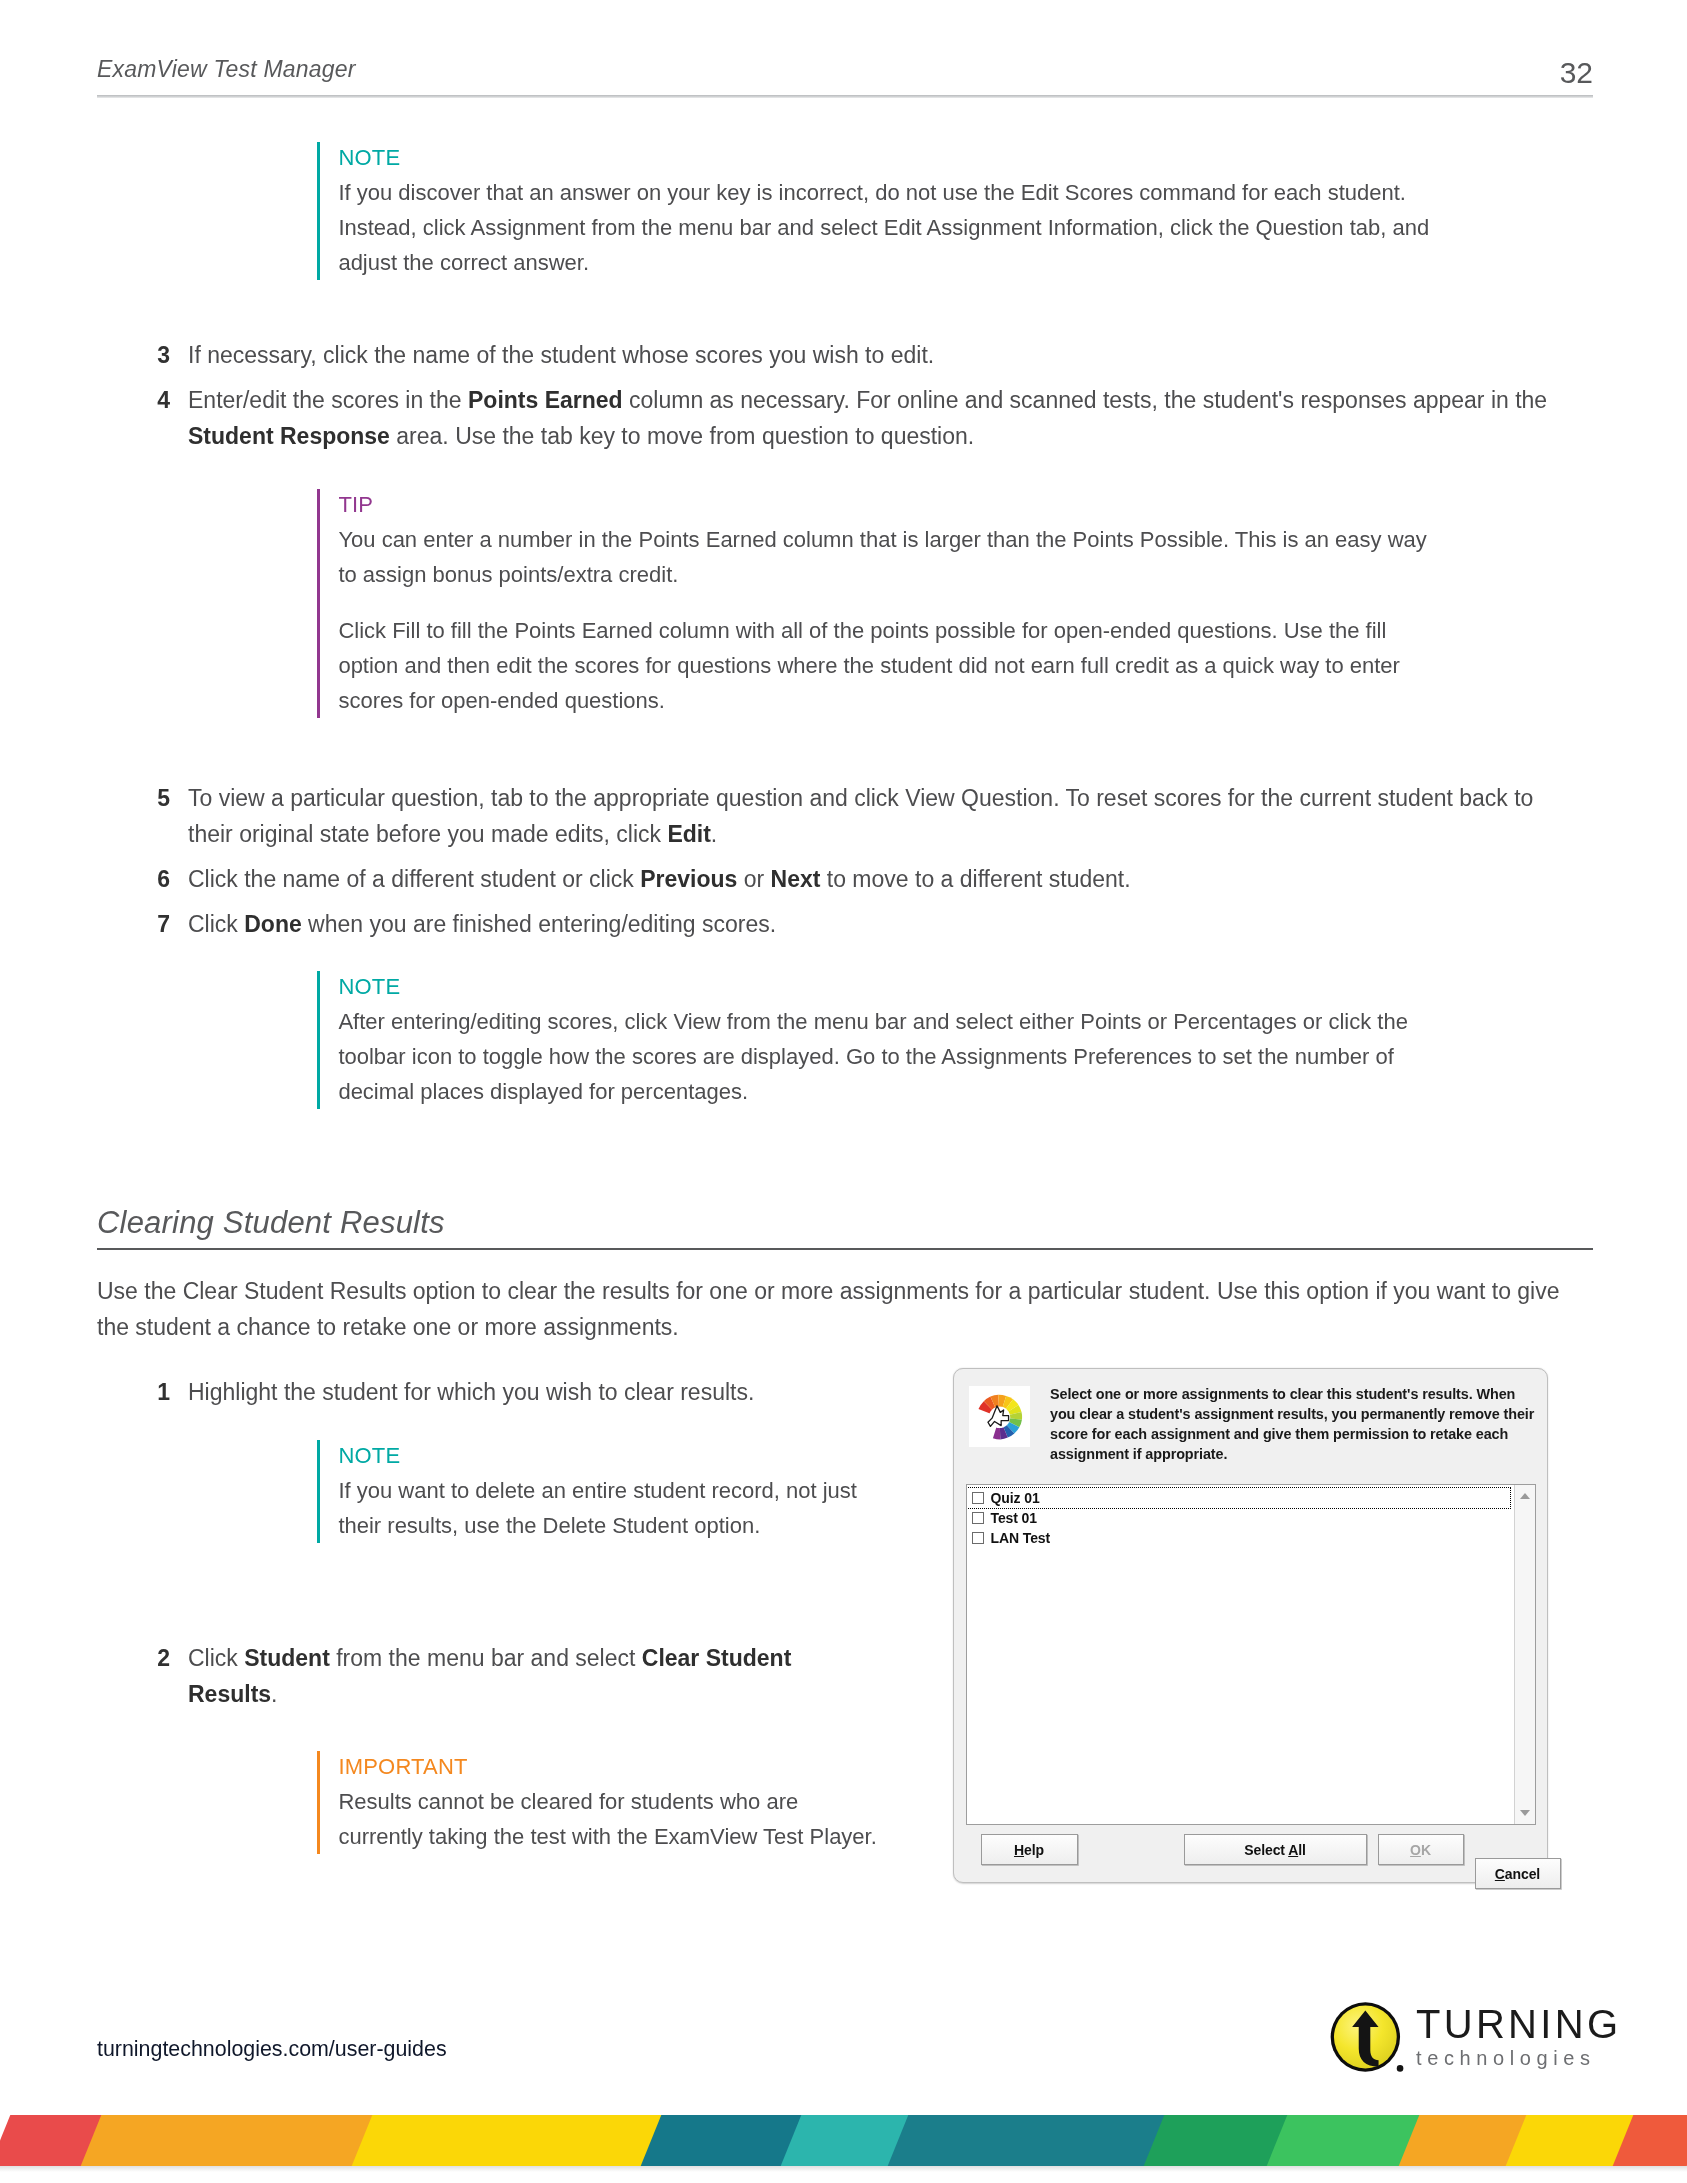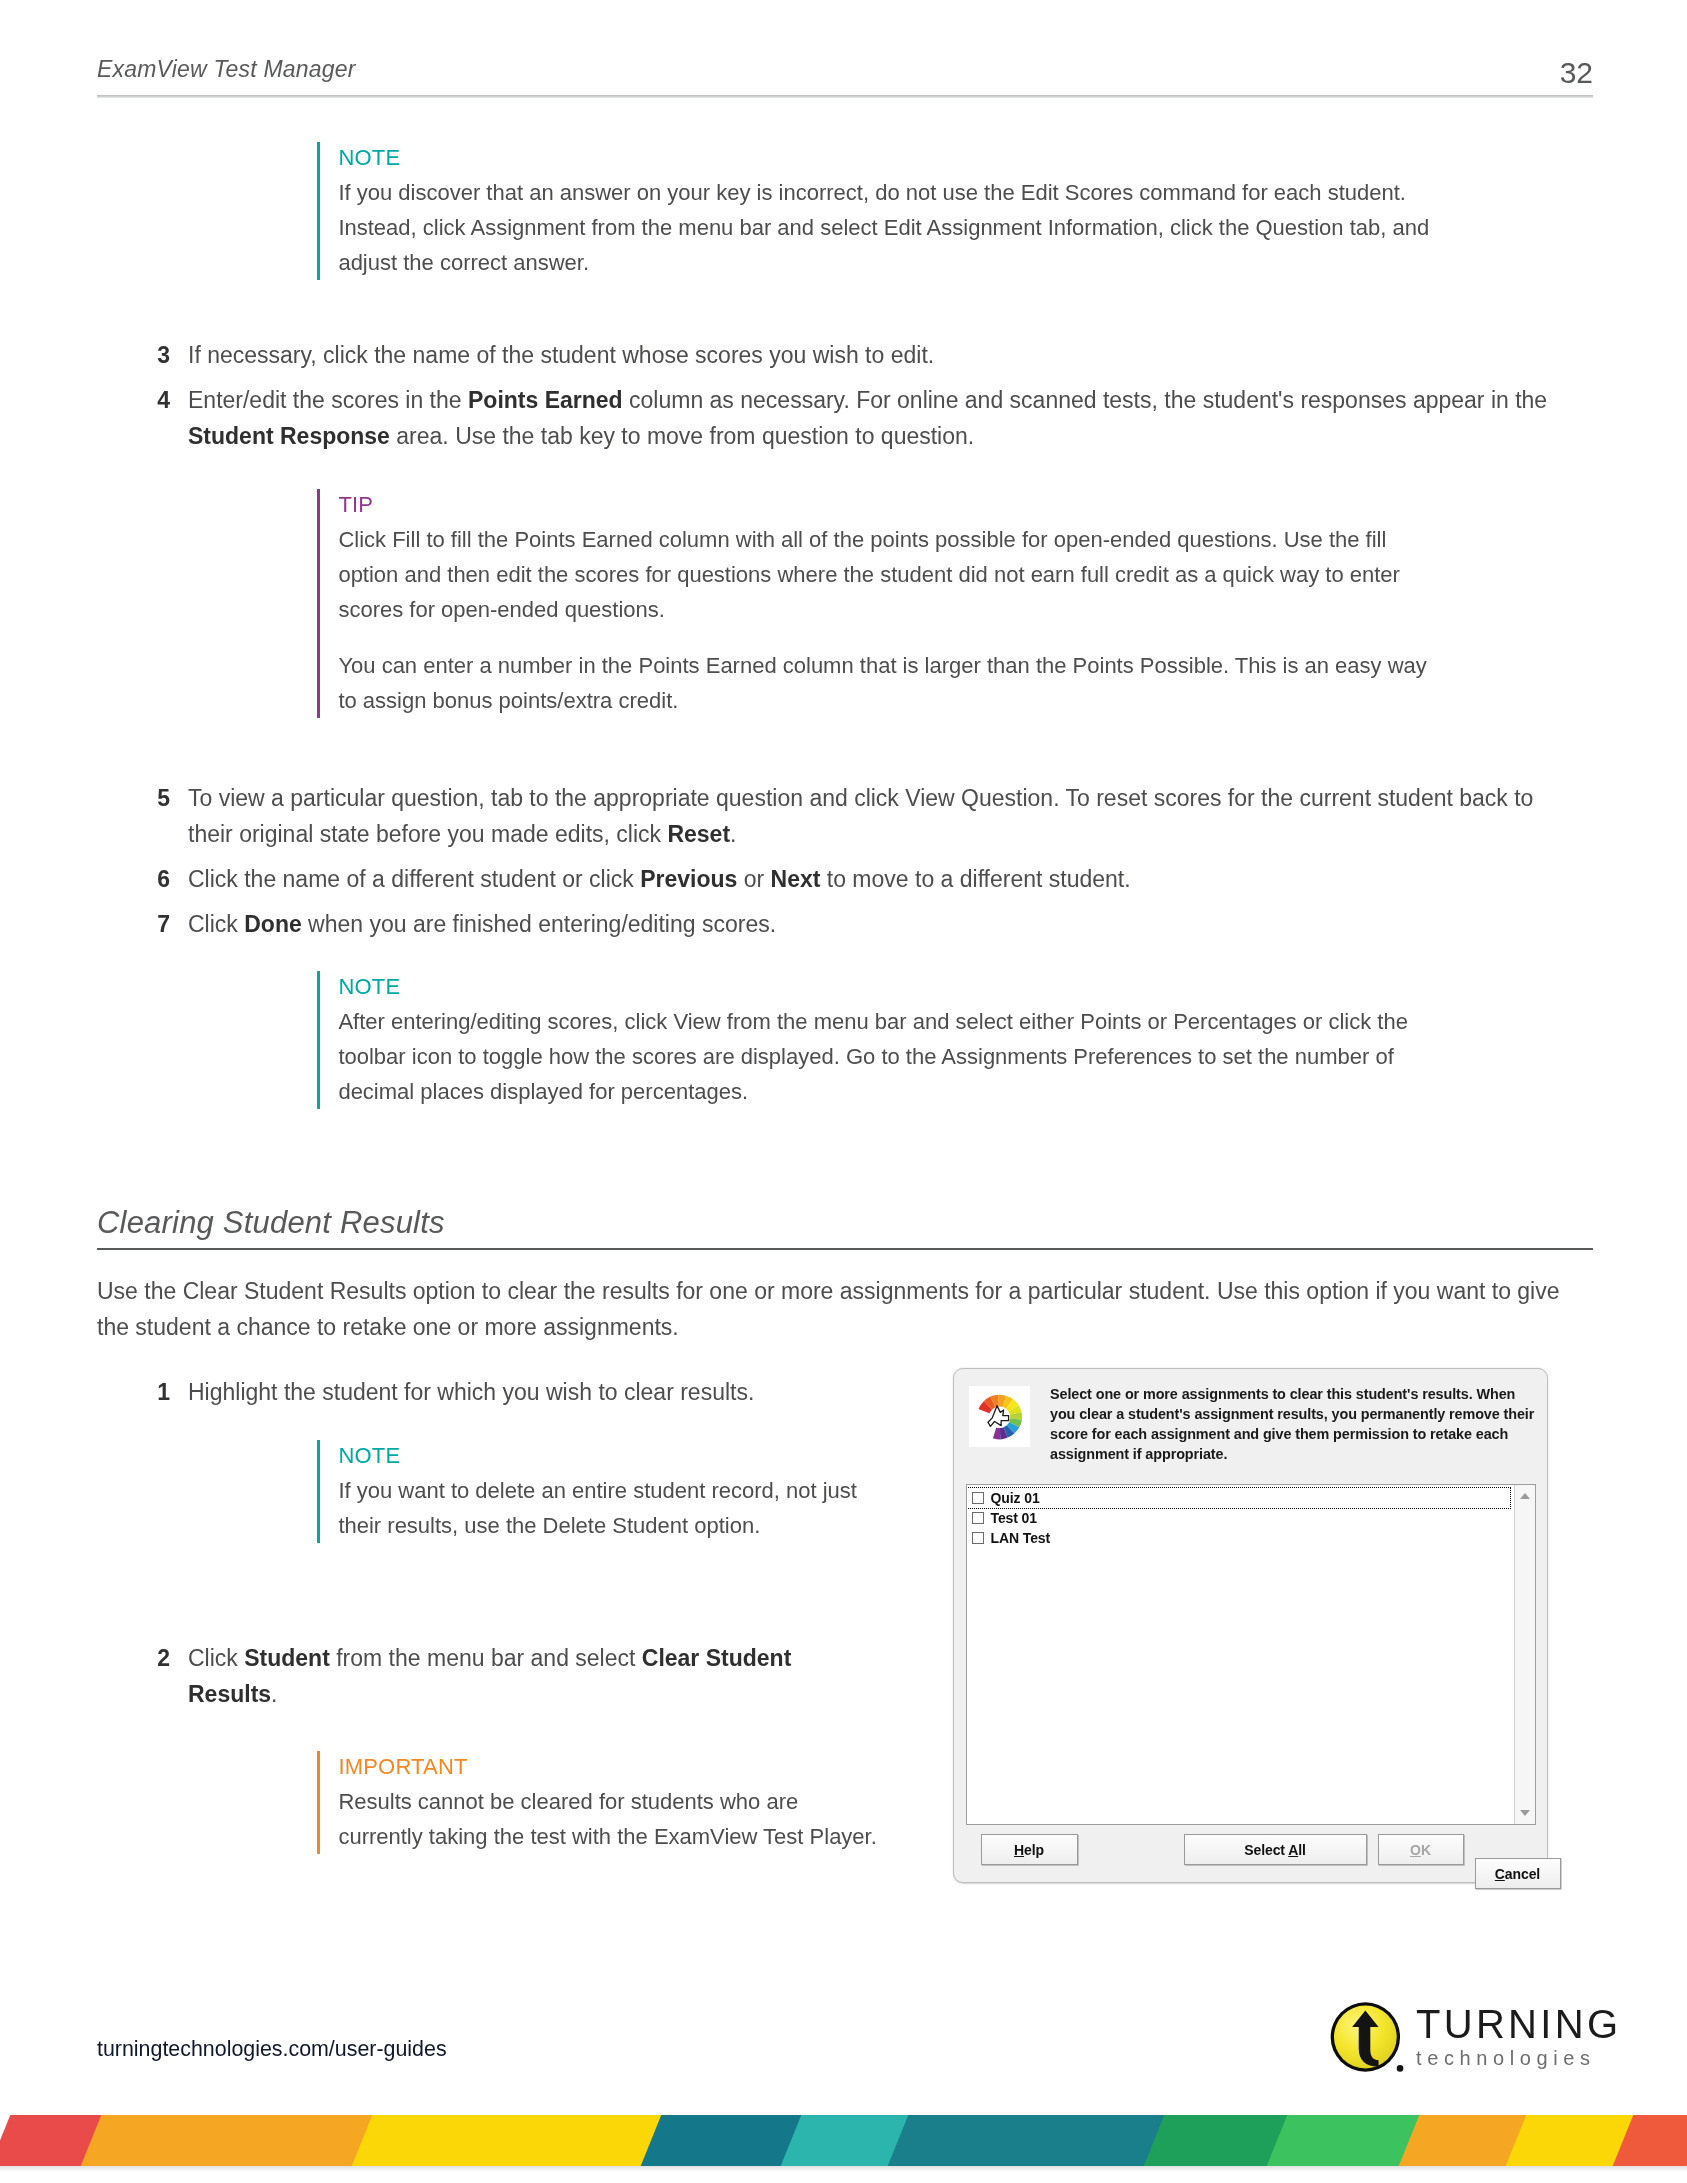--- a/index.html
+++ b/index.html
@@ -378,27 +378,27 @@
   </div>
 
   <div class="step" style="left:142px; top:382px; width:1434px;">
     <span class="num">4</span>
     <span class="txt">Enter/edit the scores in the <b>Points Earned</b> column as necessary. For online and scanned tests, the student's responses appear in the <b>Student Response</b> area. Use the tab key to move from question to question.</span>
   </div>
 
   <div class="callout" style="left:317px; top:489px; width:1096px;">
     <div class="bar bar-tip"></div>
     <div class="kicker kicker-tip">TIP</div>
+    <p>You can enter a number in the Points Earned column that is larger than the Points Possible. This is an easy way to assign bonus points/extra credit.</p>
     <p>Click Fill to fill the Points Earned column with all of the points possible for open-ended questions. Use the fill option and then edit the scores for questions where the student did not earn full credit as a quick way to enter scores for open-ended questions.</p>
-    <p>You can enter a number in the Points Earned column that is larger than the Points Possible. This is an easy way to assign bonus points/extra credit.</p>
   </div>
 
   <div class="step" style="left:142px; top:780px; width:1434px;">
     <span class="num">5</span>
-    <span class="txt">To view a particular question, tab to the appropriate question and click View Question. To reset scores for the current student back to their original state before you made edits, click <b>Reset</b>.</span>
+    <span class="txt">To view a particular question, tab to the appropriate question and click View Question. To reset scores for the current student back to their original state before you made edits, click <b>Edit</b>.</span>
   </div>
 
   <div class="step" style="left:142px; top:861px; width:1434px;">
     <span class="num">6</span>
     <span class="txt">Click the name of a different student or click <b>Previous</b> or <b>Next</b> to move to a different student.</span>
   </div>
 
   <div class="step" style="left:142px; top:906px; width:1434px;">
     <span class="num">7</span>
     <span class="txt">Click <b>Done</b> when you are finished entering/editing scores.</span>

